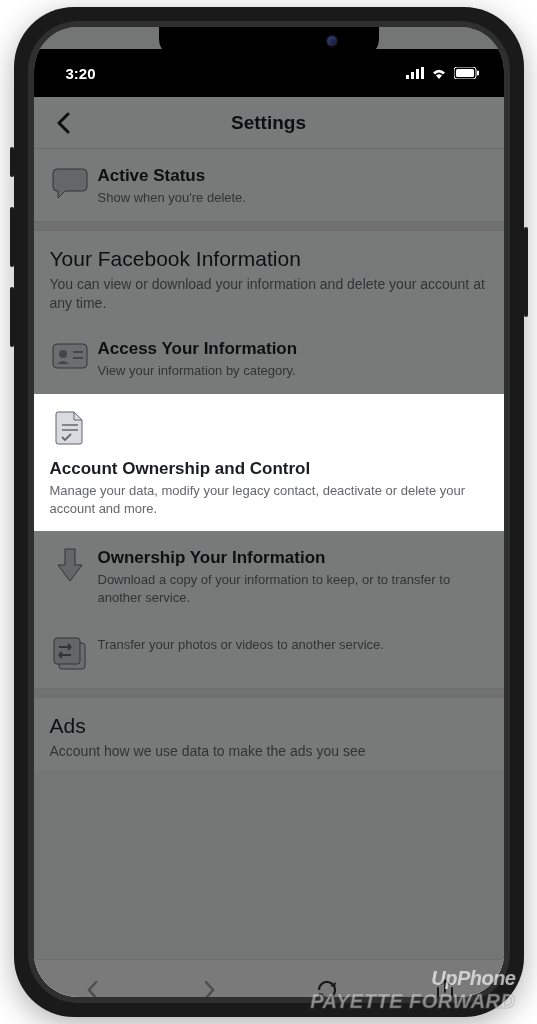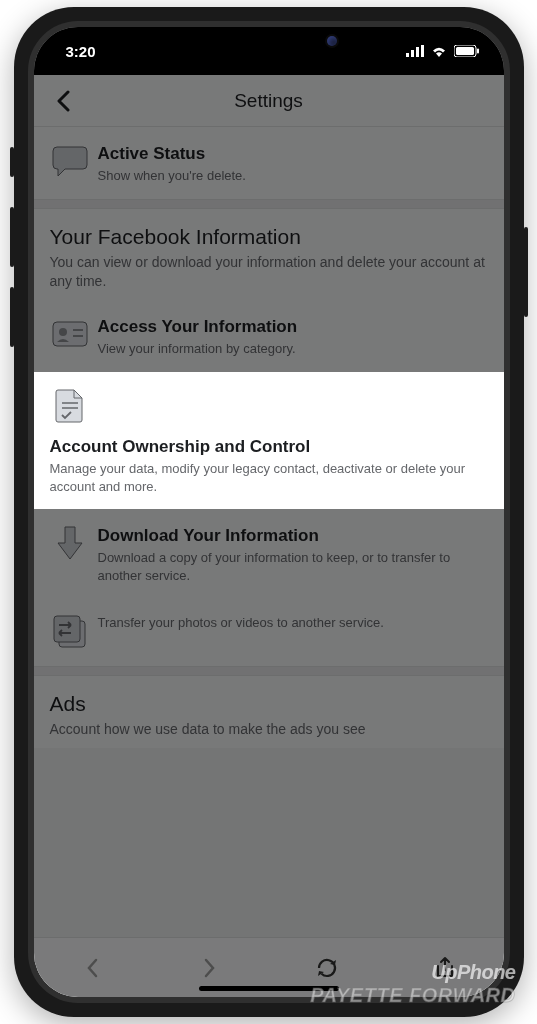--- a/index.html
+++ b/index.html
@@ -80,20 +80,21 @@
     background: #000;
     color: #fff;
     display: flex;
     justify-content: space-between;
     align-items: center;
     padding: 0 24px 0 32px;
     font-size: 15px;
     font-weight: 600;
     position: relative;
     z-index: 55;
+    margin-top: 22px;
   }
   .status-right { display: flex; align-items: center; gap: 6px; }
   .content {
     position: relative;
     height: calc(100% - 48px);
     overflow: hidden;
   }
   .nav-header {
     height: 52px;
     display: flex;
@@ -106,21 +107,21 @@
   .back-btn {
     position: absolute;
     left: 14px;
     top: 50%;
     transform: translateY(-50%);
     width: 30px; height: 30px;
     display:flex;align-items:center;justify-content:center;
   }
   .nav-title {
     font-size: 19px;
-    font-weight: 400;
+    font-weight: 700;
     color: #1c1e21;
   }
   .row {
     display: flex;
     align-items: flex-start;
     padding: 14px 16px;
     gap: 8px;
     background: #f1f2f3;
   }
   .row.highlighted {
@@ -191,21 +192,21 @@
     left: 50%;
     transform: translateX(-50%);
     width: 140px;
     height: 5px;
     background: #000;
     border-radius: 3px;
     z-index: 110;
   }
   .watermark {
     position: absolute;
-    bottom: 10px;
+    bottom: 4px;
     right: 8px;
     text-align: right;
     z-index: 200;
     font-weight: 800;
     pointer-events: none;
   }
   .wm1 {
     font-size: 20px;
     color: #fff;
     opacity: 0.65;
@@ -323,21 +324,21 @@
           </div>
         </div>
 
         <div class="row">
           <div class="icon-box">
             <svg width="30" height="38" viewBox="0 0 30 38">
                 <path d="M10 3 h10 v16 h7 l-12 16 l-12 -16 h7 z" fill="#c9ccd1" stroke="#65676b" stroke-width="1"></path>
               </svg>
           </div>
           <div class="row-text">
-            <div class="row-title">Download Your Information</div>
+            <div class="row-title">Ownership Your Information</div>
             <div class="row-sub">Download a copy of your information to keep, or to transfer to another service.</div>
           </div>
         </div>
 
         <div class="row">
           <div class="icon-box">
             <svg width="38" height="38" viewBox="0 0 38 38">
                 <rect x="8" y="8" width="26" height="26" rx="3" fill="#d8dbe0" stroke="#65676b"></rect>
                 <rect x="3" y="3" width="26" height="26" rx="3" fill="#c9ccd1" stroke="#65676b"></rect>
                 <path d="M8 12 h12 m0 0 l-3 -3 m3 3 l-3 3" stroke="#65676b" stroke-width="1.8" fill="none"></path>

